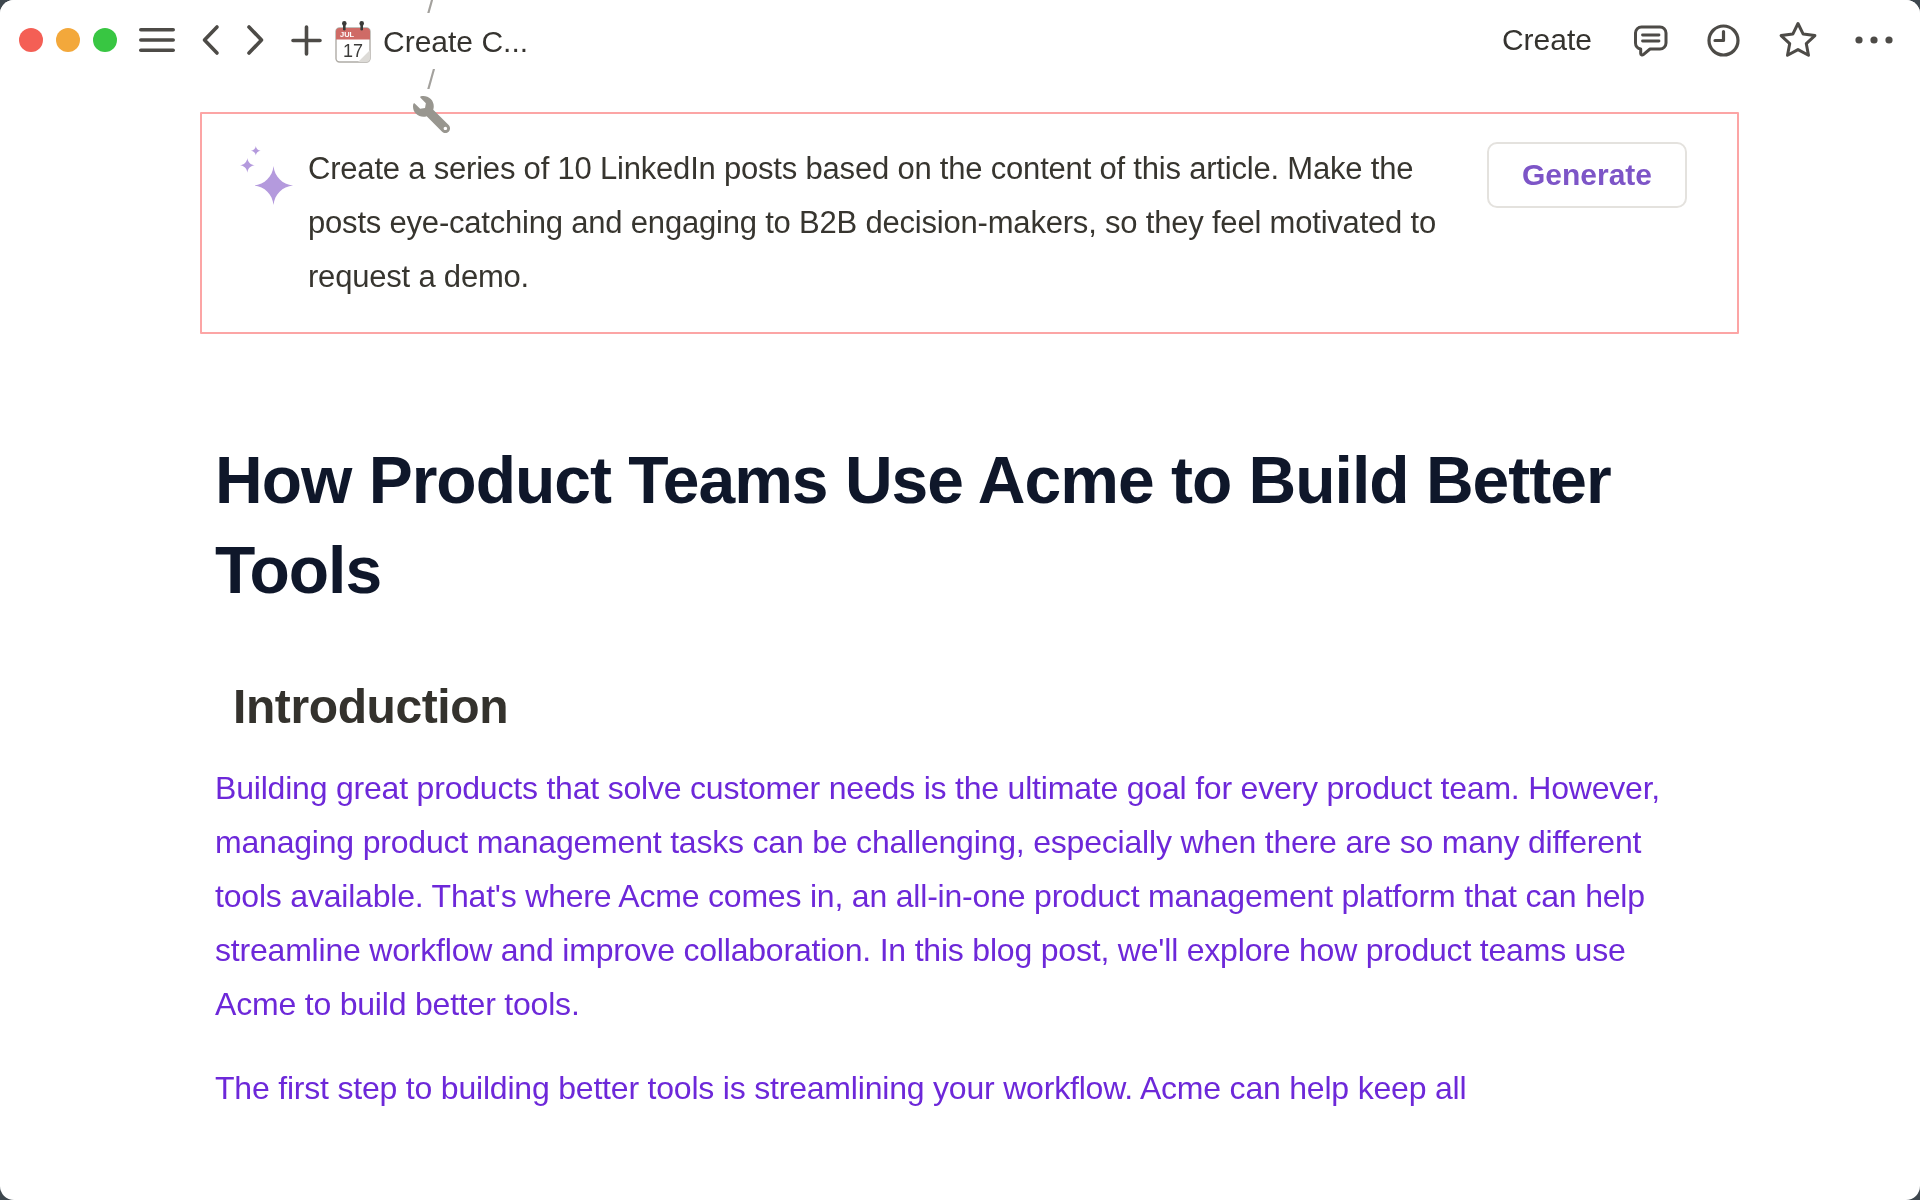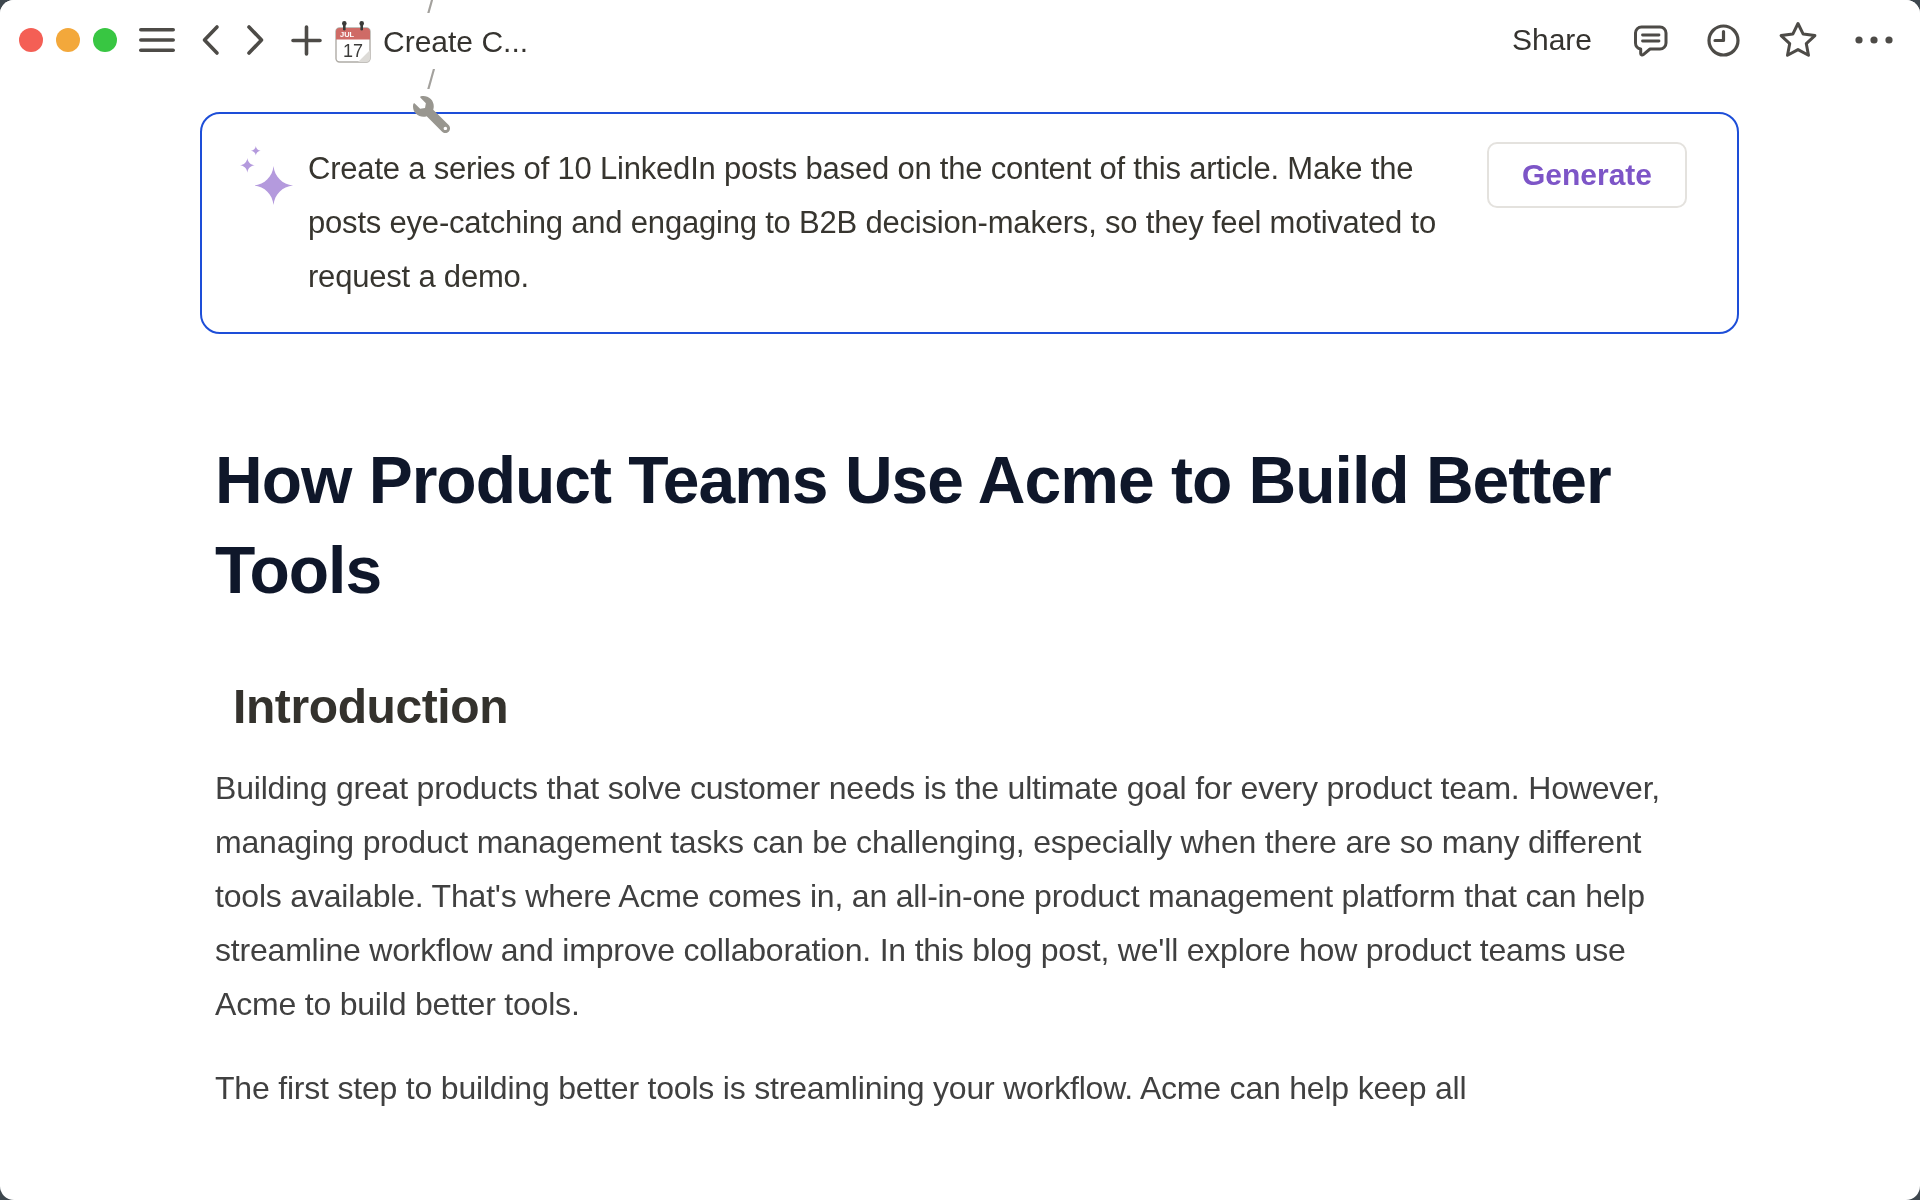--- a/index.html
+++ b/index.html
@@ -30,21 +30,21 @@
   .crumb{display:flex;align-items:center;gap:11px;cursor:pointer;white-space:nowrap;}
   .crumb-sep{color:#a3a19d;margin:0 14px;font-size:28px;}
   .chip-bg{width:40px;height:40px;border-radius:9px;background:#e9e8e5;display:flex;align-items:center;justify-content:center;}
   .toolbar-right{display:flex;align-items:center;gap:36px;margin-left:auto;}
   .share-label{font-size:30px;color:#35332f;cursor:pointer;margin-right:4px;}
 
   
   .ai-banner{
     box-sizing:border-box;
     margin:32px 0 0 200px;width:1539px;
-    border:2px solid #1d4ed8;border-radius:20px;
+    border:2px solid #fca5a5;border-radius:1px;
     padding:28px 50px 28px 38px;
     display:flex;align-items:flex-start;background:#ffffff;
   }
   .sparkle-wrap{width:50px;margin-top:4px;flex:none;}
   .banner-text{
     width:1165px;margin-left:18px;flex:none;
     font-size:31px;line-height:54px;color:#37352f;letter-spacing:-0.2px;
   }
   .generate-btn{
     margin-left:auto;flex:none;
@@ -63,21 +63,21 @@
     color:#0f172a;letter-spacing:-1px;
   }
   .h2{
     font-size:48px;line-height:56px;font-weight:700;
     color:#34322d;letter-spacing:-0.4px;margin:18px;
   }
   .h2.first{margin-top:64px;}
   .h2.second{margin-top:58px;}
   .para{
     margin:26px 0 0 0;
-    font-size:32px;line-height:54px;color:#404040;letter-spacing:-0.2px;
+    font-size:32px;line-height:54px;color:#6d28d9;letter-spacing:-0.2px;
   }
   .para.second{margin-top:30px;}
 
   svg{display:block;}
 </style>
 </head>
 <body>
 
 <div class="window">
 
@@ -156,21 +156,21 @@
           <svg width="37" height="37" viewBox="0 0 512 512">
             <g transform="scale(-1,1) translate(-512,0)">
               <path fill="#98968f" d="M507.73 109.1c-2.24-9.03-13.54-12.09-20.12-5.51l-74.36 74.36-67.88-11.31-11.31-67.88 74.36-74.36c6.62-6.62 3.43-17.9-5.66-20.16-47.38-11.74-99.55.91-136.58 37.93-39.64 39.64-50.55 97.1-34.05 147.2L18.74 402.76c-24.99 24.99-24.99 65.51 0 90.5 24.99 24.99 65.51 24.99 90.5 0l213.21-213.21c50.12 16.71 107.47 5.68 147.37-34.22 37.07-37.07 49.7-89.32 37.91-136.73zM64 472c-13.25 0-24-10.75-24-24 0-13.26 10.75-24 24-24s24 10.74 24 24c0 13.25-10.75 24-24 24z"></path>
             </g>
           </svg>
         </span>
       </div>
     </div>
 
     <div class="toolbar-right">
-      <span class="share-label">Share</span>
+      <span class="share-label">Create</span>
       <div class="icon-btn">
         <svg width="37" height="37" viewBox="0 0 37 37">
           <path d="M10 5 H28 A6 6 0 0 1 34 11 V21 A6 6 0 0 1 28 27 H18 L11.3 32.6 C10.2 33.5 8.7 32.9 8.7 31.5 V27 A6 6 0 0 1 3.5 21 V11 A6 6 0 0 1 9.5 5 Z" fill="none" stroke="#4d4b47" stroke-width="3" stroke-linejoin="round"></path>
           <path d="M10.5 13 H27" stroke="#4d4b47" stroke-width="2.8" stroke-linecap="round"></path>
           <path d="M10.5 19 H27" stroke="#4d4b47" stroke-width="2.8" stroke-linecap="round"></path>
         </svg>
       </div>
       <div class="icon-btn">
         <svg width="37" height="37" viewBox="0 0 37 37">
           <circle cx="18.5" cy="18.5" r="14.5" fill="none" stroke="#4d4b47" stroke-width="3.2"></circle>

